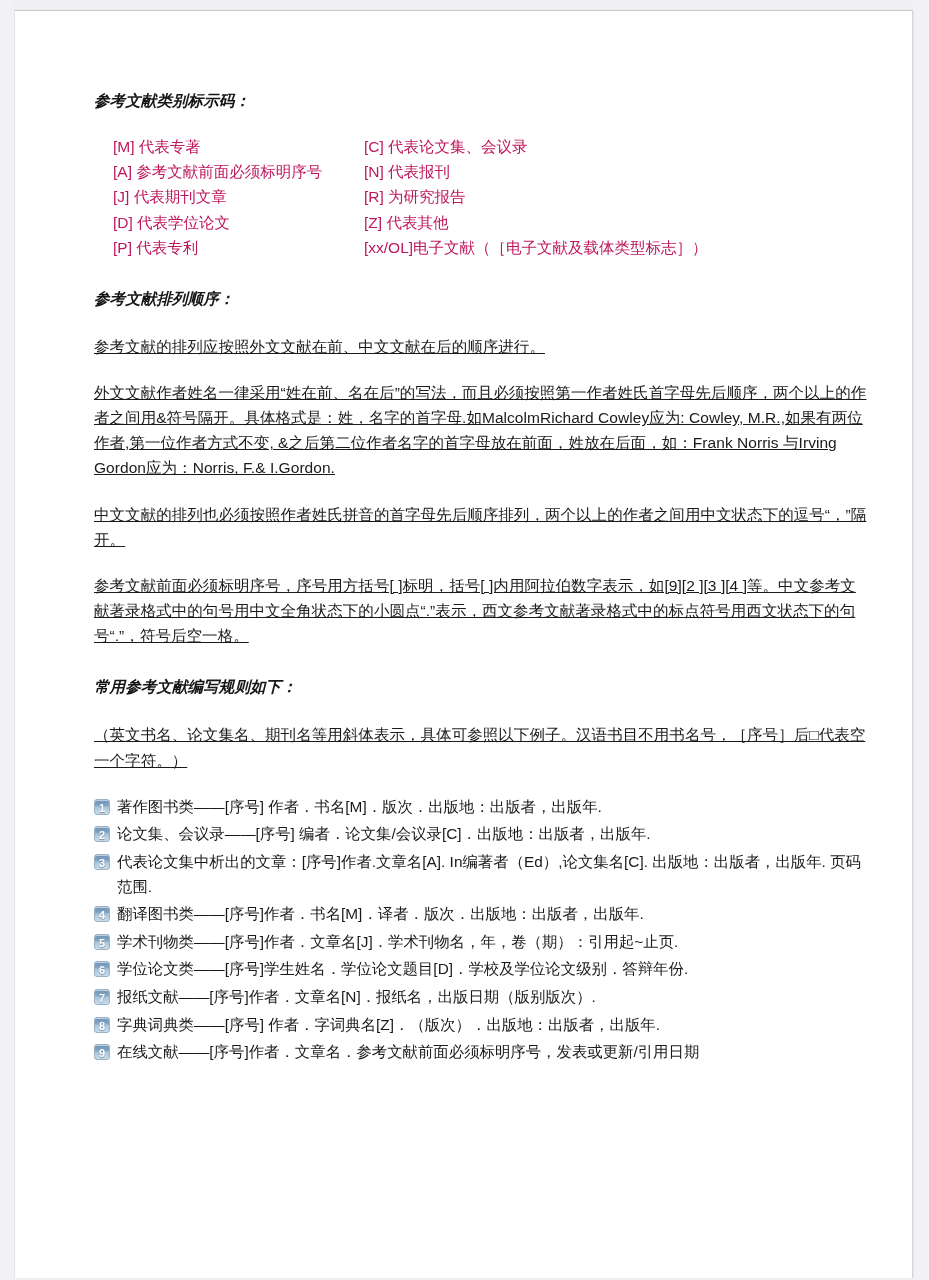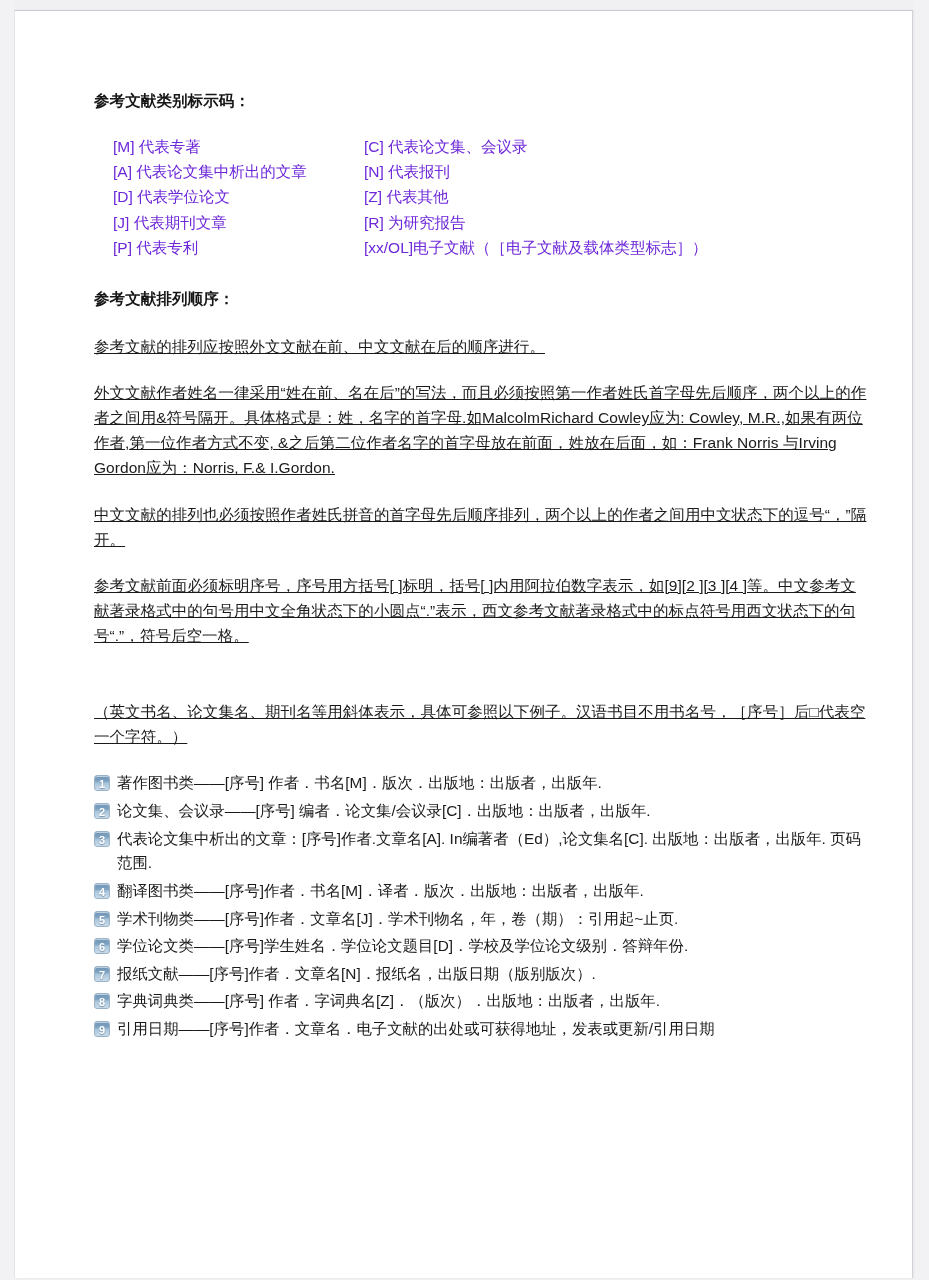--- a/index.html
+++ b/index.html
@@ -54,37 +54,38 @@
     width: 775px;
   }
 
   
   .h {
     font-size: 15.5px;
     font-weight: bold;
     color: #161616;
     letter-spacing: 0.1px;
     line-height: 1.5;
+    font-style: italic;
   }
   .p {
     font-size: 15.5px;
     color: #1a1a1a;
     line-height: 1.62;
     letter-spacing: 0.05px;
     text-decoration: underline;
   }
   .gap-a { height: 27px; }
   .gap-b { height: 24px; }
   .gap-c { height: 21px; }
 
   
   .codes {
     margin-top: 22px;
     font-size: 15.5px;
-    color: #6d28d9;
+    color: #be185d;
     line-height: 1.62;
   }
   .code-row {
     display: flex;
     align-items: baseline;
     white-space: nowrap;
   }
   .code-col-a {
     width: 262px;
     padding-left: 19px;
@@ -144,32 +145,32 @@
     <div id="content">
 
       <div class="h">参考文献类别标示码：</div>
 
       <div class="codes">
         <div class="code-row">
           <span class="code-col-a">[M]  代表专著</span>
           <span class="code-col-b">[C]  代表论文集、会议录</span>
         </div>
         <div class="code-row">
-          <span class="code-col-a">[A] 代表论文集中析出的文章</span>
+          <span class="code-col-a">[A] 参考文献前面必须标明序号</span>
           <span class="code-col-b">[N]  代表报刊</span>
+        </div>
+        <div class="code-row">
+          <span class="code-col-a">[J]  代表期刊文章</span>
+          <span class="code-col-b"> [R] 为研究报告</span>
         </div>
         <div class="code-row">
           <span class="code-col-a">[D]  代表学位论文</span>
           <span class="code-col-b">[Z]  代表其他</span>
         </div>
         <div class="code-row">
-          <span class="code-col-a">[J]  代表期刊文章</span>
-          <span class="code-col-b"> [R] 为研究报告</span>
-        </div>
-        <div class="code-row">
           <span class="code-col-a">[P]  代表专利</span>
           <span class="code-col-b">[xx/OL]电子文献（［电子文献及载体类型标志］）</span>
         </div>
       </div>
 
       <div class="gap-a"></div>
 
       <div class="h">参考文献排列顺序：</div>
 
       <div class="gap-b"></div>
@@ -183,20 +184,21 @@
       <div class="gap-c"></div>
 
       <div class="p">中文文献的排列也必须按照作者姓氏拼音的首字母先后顺序排列，两个以上的作者之间用中文状态下的逗号“，”隔开。</div>
 
       <div class="gap-c"></div>
 
       <div class="p">参考文献前面必须标明序号，序号用方括号[ ]标明，括号[ ]内用阿拉伯数字表示，如[9][2 ][3 ][4 ]等。中文参考文献著录格式中的句号用中文全角状态下的小圆点“.”表示，西文参考文献著录格式中的标点符号用西文状态下的句号“.”，符号后空一格。</div>
 
       <div class="gap-a"></div>
 
+      <div class="h">常用参考文献编写规则如下：</div>
 
       <div class="gap-b"></div>
 
       <div class="p">（英文书名、论文集名、期刊名等用斜体表示，具体可参照以下例子。汉语书目不用书名号，［序号］后□代表空一个字符。）</div>
 
       <div class="rules">
         <div class="rule">
           <span class="badge">1</span>
           <span class="rule-text">著作图书类——[序号] 作者．书名[M]．版次．出版地：出版者，出版年.</span>
         </div>
@@ -223,19 +225,19 @@
         <div class="rule">
           <span class="badge">7</span>
           <span class="rule-text">报纸文献——[序号]作者．文章名[N]．报纸名，出版日期（版别版次）.</span>
         </div>
         <div class="rule">
           <span class="badge">8</span>
           <span class="rule-text">字典词典类——[序号] 作者．字词典名[Z]．（版次）．出版地：出版者，出版年.</span>
         </div>
         <div class="rule">
           <span class="badge">9</span>
-          <span class="rule-text">引用日期——[序号]作者．文章名．电子文献的出处或可获得地址，发表或更新/引用日期</span>
+          <span class="rule-text">在线文献——[序号]作者．文章名．参考文献前面必须标明序号，发表或更新/引用日期</span>
         </div>
       </div>
 
     </div>
   </div>
 </div>
 
 </body></html>

